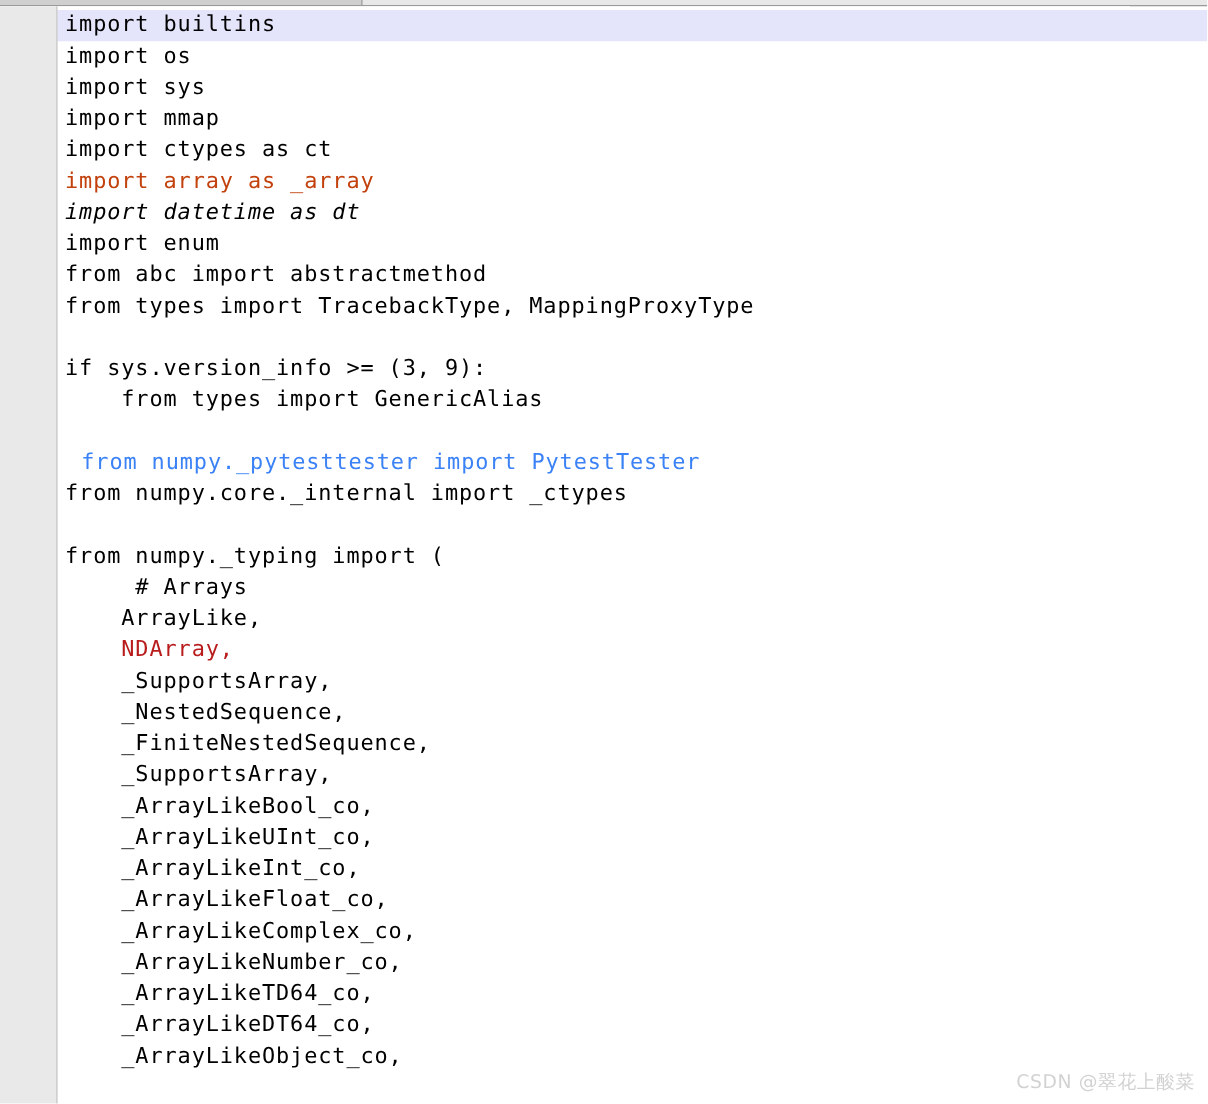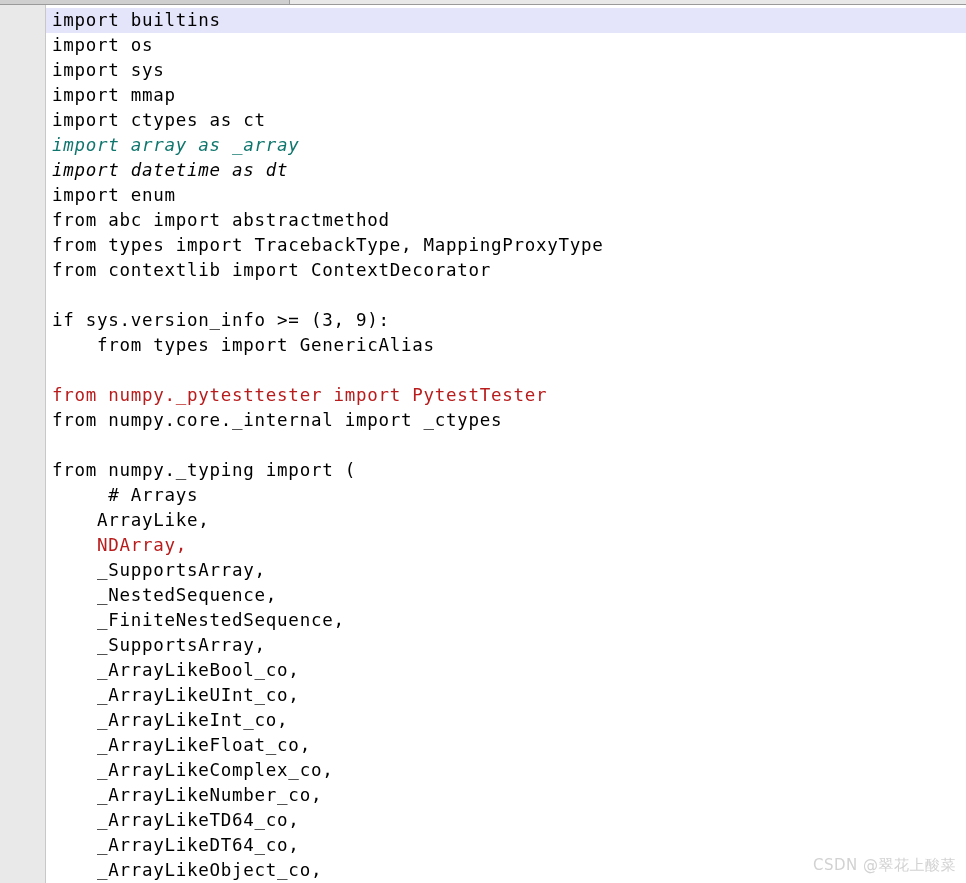--- a/index.html
+++ b/index.html
@@ -134,31 +134,30 @@
   </div>
 
   <div class="code-area">
     <div class="gutter-bg" style="background: rgb(233, 233, 233); border-right-color: rgb(200, 200, 200);"></div>
     <div class="lines" id="lines-container">
         <div class="line current" style="background: rgb(228, 228, 251);"><span class="lineno" style="color: rgb(153, 153, 153);">1</span><span class="linetext" style="color: rgb(0, 0, 0);">import builtins</span></div>
         <div class="line"><span class="lineno" style="color: rgb(153, 153, 153);">2</span><span class="linetext" style="color: rgb(0, 0, 0);">import os</span></div>
         <div class="line"><span class="lineno" style="color: rgb(153, 153, 153);">3</span><span class="linetext" style="color: rgb(0, 0, 0);">import sys</span></div>
         <div class="line"><span class="lineno" style="color: rgb(153, 153, 153);">4</span><span class="linetext" style="color: rgb(0, 0, 0);">import mmap</span></div>
         <div class="line"><span class="lineno" style="color: rgb(153, 153, 153);">5</span><span class="linetext" style="color: rgb(0, 0, 0);">import ctypes as ct</span></div>
-        <div class="line"><span class="lineno" style="color: rgb(153, 153, 153);">6</span><span class="linetext" style="color: #0f766e; font-style: italic;">import array as _array</span></div>
+        <div class="line"><span class="lineno" style="color: rgb(153, 153, 153);">6</span><span class="linetext" style="color: #c2410c;">import array as _array</span></div>
         <div class="line"><span class="lineno" style="color: rgb(153, 153, 153);">7</span><span class="linetext" style="color: rgb(0, 0, 0); font-style: italic;">import datetime as dt</span></div>
         <div class="line"><span class="lineno" style="color: rgb(153, 153, 153);">8</span><span class="linetext" style="color: rgb(0, 0, 0);">import enum</span></div>
         <div class="line"><span class="lineno" style="color: rgb(153, 153, 153);">9</span><span class="linetext" style="color: rgb(0, 0, 0);">from abc import abstractmethod</span></div>
         <div class="line"><span class="lineno" style="color: rgb(153, 153, 153);">10</span><span class="linetext" style="color: rgb(0, 0, 0);">from types import TracebackType, MappingProxyType</span></div>
-        <div class="line"><span class="lineno" style="color: rgb(153, 153, 153);">11</span><span class="linetext" style="color: rgb(0, 0, 0);">from contextlib import ContextDecorator</span></div>
         <div class="line"><span class="lineno" style="color: rgb(153, 153, 153);">12</span><span class="linetext" style="color: rgb(0, 0, 0);"></span></div>
         <div class="line"><span class="lineno" style="color: rgb(153, 153, 153);">13</span><span class="linetext" style="color: rgb(0, 0, 0);">if sys.version_info &gt;= (3, 9):</span></div>
         <div class="line"><span class="lineno" style="color: rgb(153, 153, 153);">14</span><span class="linetext" style="color: rgb(0, 0, 0);">    from types import GenericAlias</span></div>
         <div class="line"><span class="lineno" style="color: rgb(153, 153, 153);">15</span><span class="linetext" style="color: rgb(0, 0, 0);"></span></div>
-        <div class="line"><span class="lineno" style="color: rgb(153, 153, 153);">16</span><span class="linetext" style="color: #b91c1c;">from numpy._pytesttester import PytestTester</span></div>
+        <div class="line"><span class="lineno" style="color: rgb(153, 153, 153);">16</span><span class="linetext" style="color: #3b82f6; margin-left: 13px;">from numpy._pytesttester import PytestTester</span></div>
         <div class="line"><span class="lineno" style="color: rgb(153, 153, 153);">17</span><span class="linetext" style="color: rgb(0, 0, 0);">from numpy.core._internal import _ctypes</span></div>
         <div class="line"><span class="lineno" style="color: rgb(153, 153, 153);">18</span><span class="linetext" style="color: rgb(0, 0, 0);"></span></div>
         <div class="line"><span class="lineno" style="color: rgb(153, 153, 153);">19</span><span class="linetext" style="color: rgb(0, 0, 0);">from numpy._typing import (</span></div>
         <div class="line"><span class="lineno" style="color: rgb(153, 153, 153);">20</span><span class="linetext" style="color: rgb(0, 0, 0);">     # Arrays</span></div>
         <div class="line"><span class="lineno" style="color: rgb(153, 153, 153);">21</span><span class="linetext" style="color: rgb(0, 0, 0);">    ArrayLike,</span></div>
         <div class="line"><span class="lineno" style="color: rgb(153, 153, 153);">22</span><span class="linetext" style="color: #b91c1c;">    NDArray,</span></div>
         <div class="line"><span class="lineno" style="color: rgb(153, 153, 153);">23</span><span class="linetext" style="color: rgb(0, 0, 0);">    _SupportsArray,</span></div>
         <div class="line"><span class="lineno" style="color: rgb(153, 153, 153);">24</span><span class="linetext" style="color: rgb(0, 0, 0);">    _NestedSequence,</span></div>
         <div class="line"><span class="lineno" style="color: rgb(153, 153, 153);">25</span><span class="linetext" style="color: rgb(0, 0, 0);">    _FiniteNestedSequence,</span></div>
         <div class="line"><span class="lineno" style="color: rgb(153, 153, 153);">26</span><span class="linetext" style="color: rgb(0, 0, 0);">    _SupportsArray,</span></div>

